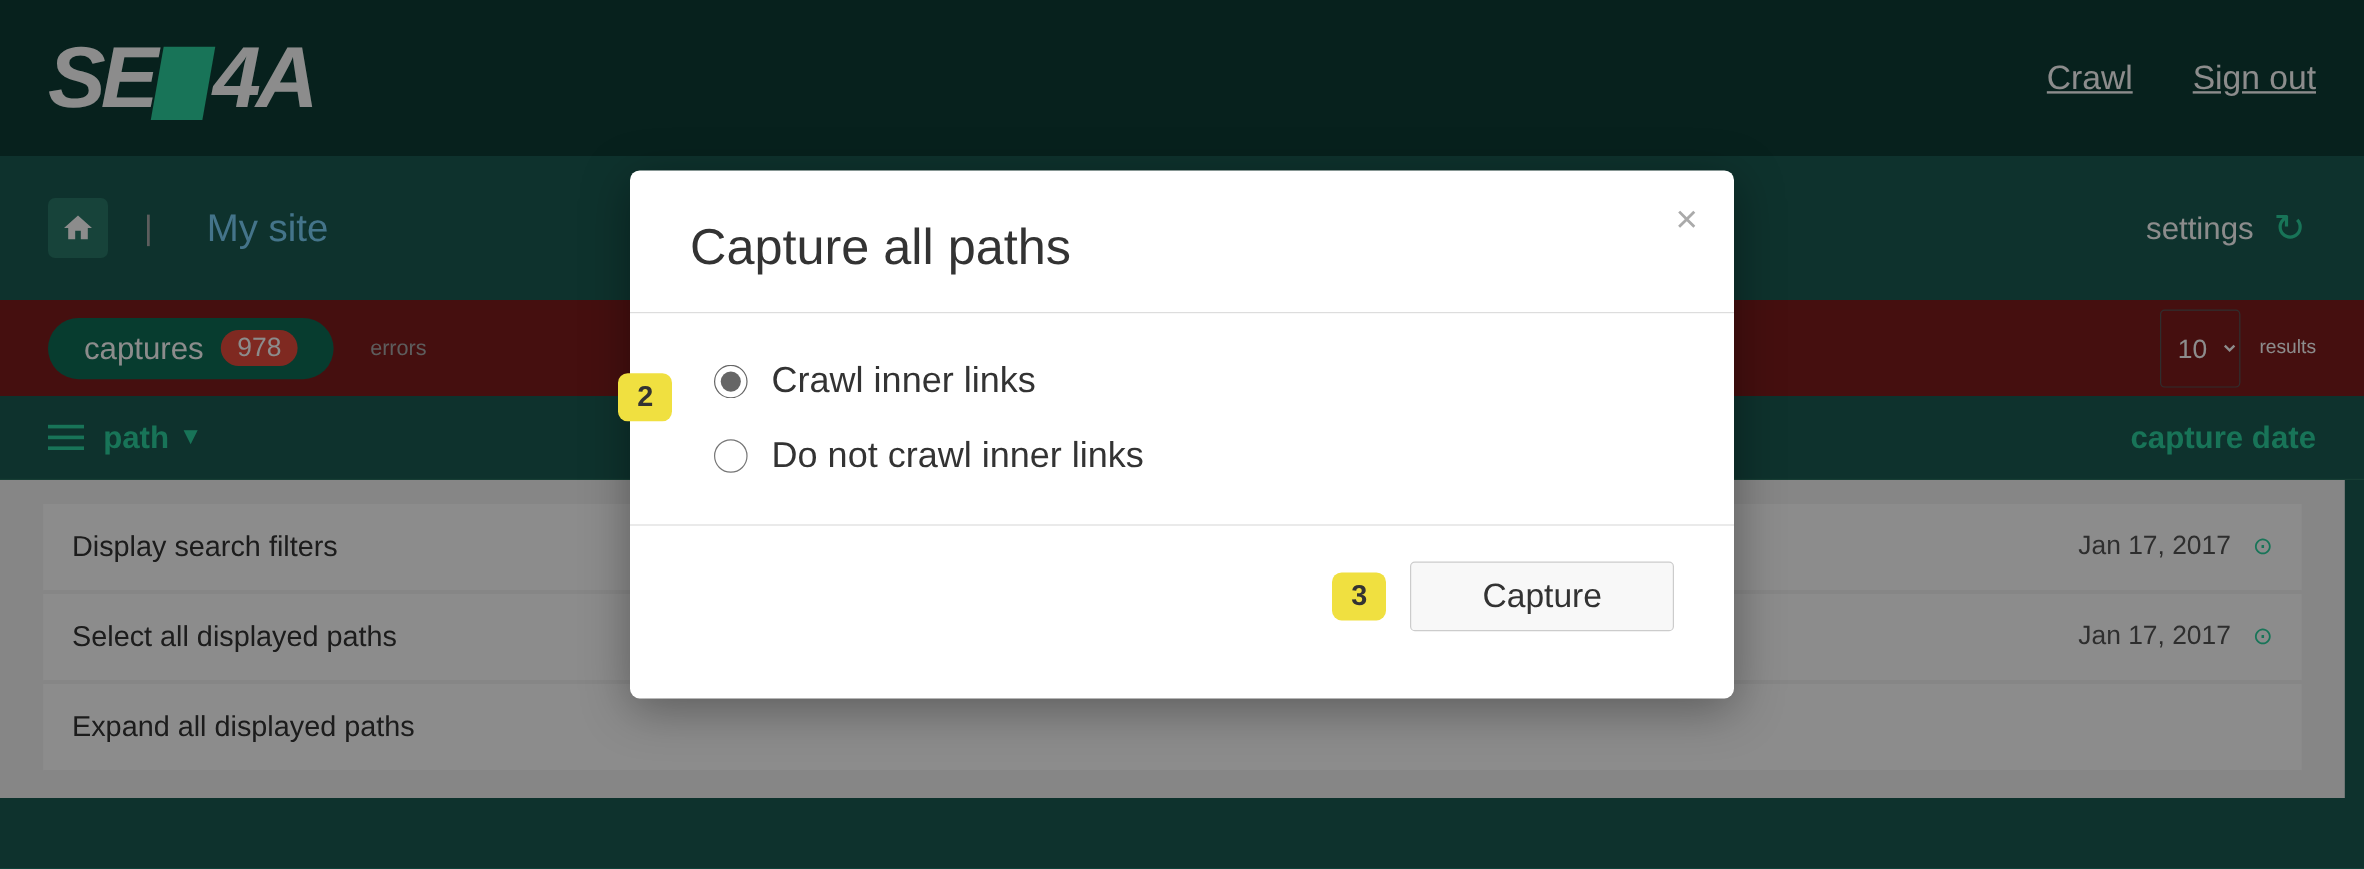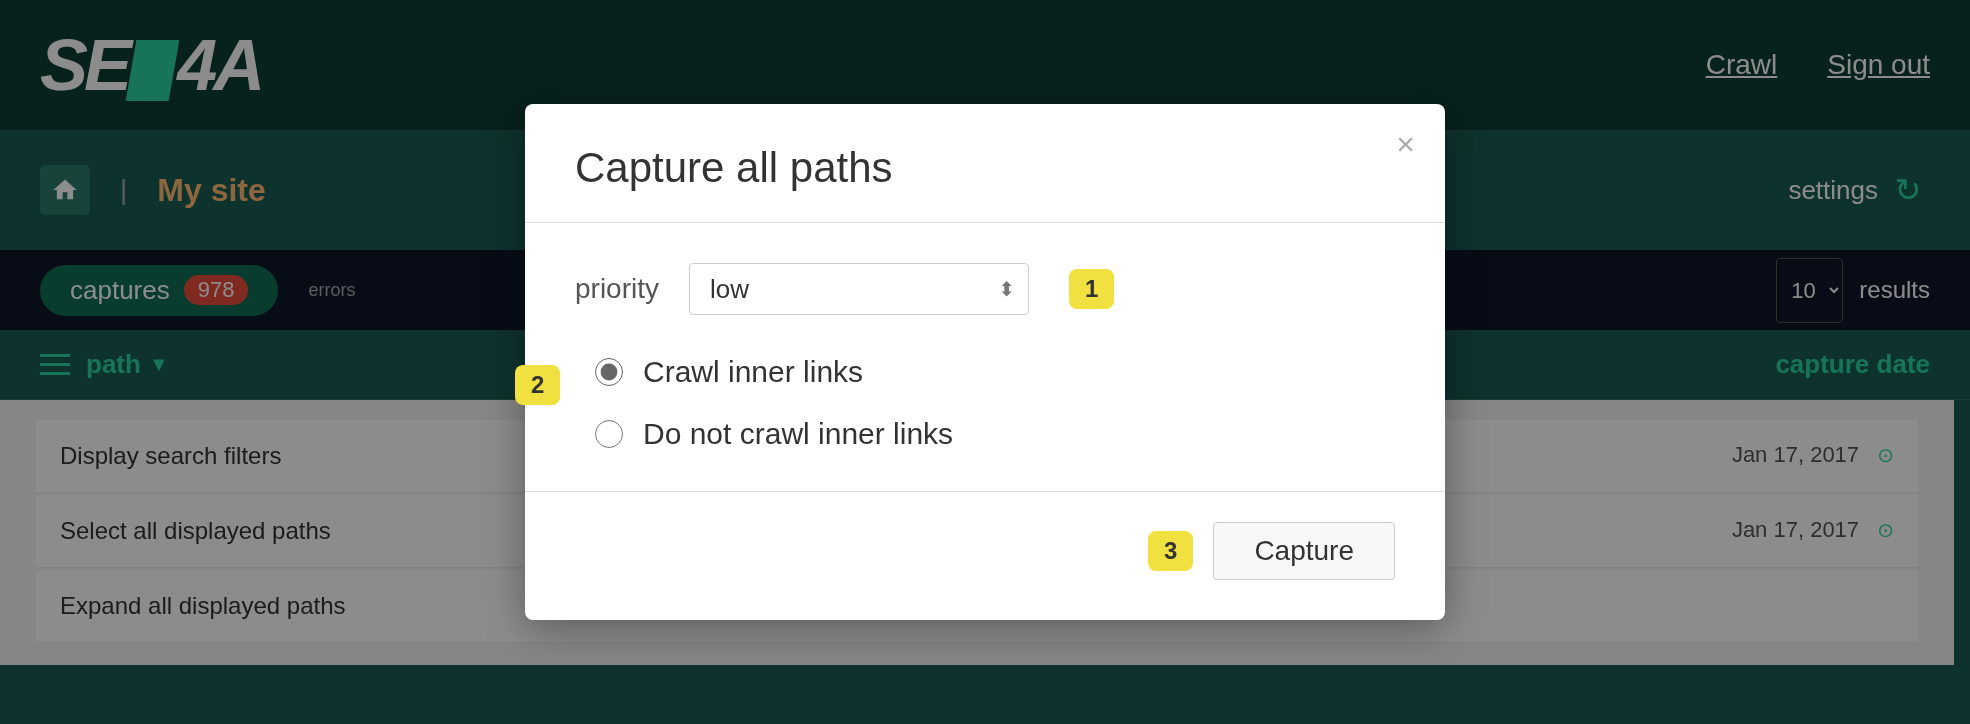--- a/index.html
+++ b/index.html
@@ -77,23 +77,24 @@
       display: flex; align-items: center; justify-content: center;
       cursor: pointer;
     }
     .home-icon svg { fill: white; }
 
     .breadcrumb-sep {
       color: #aaa;
       font-size: 28px;
     }
     .site-name {
-      color: #fdba74;
+      color: #7dd3fc;
       font-size: 32px;
-      font-weight: bold;
+      font-weight: normal;
+      margin-left: 15px;
     }
 
     .sub-header-right {
       margin-left: auto;
       display: flex;
       align-items: center;
       gap: 8px;
       color: #fff;
       font-size: 26px;
     }
@@ -105,21 +106,21 @@
       font-size: 32px;
       cursor: pointer;
     }
 
     
     .tabs-area {
       position: absolute;
       top: 250px;
       left: 0; right: 0;
       height: 80px;
-      background: #0f172a;
+      background: #7f1d1d;
       display: flex;
       align-items: center;
       padding: 0 40px;
       gap: 30px;
     }
 
     .tab-captures {
       background: #0d6e56;
       border-radius: 30px;
       display: flex; align-items: center;
@@ -152,21 +153,21 @@
     .results-select {
       border: 1px solid #555;
       background: transparent;
       color: #fff;
       font-size: 22px;
       padding: 18px 10px;
       border-radius: 4px;
     }
     .results-label {
       color: #fff;
-      font-size: 24px;
+      font-size: 16px;
     }
 
     
     .table-header {
       position: absolute;
       top: 330px;
       left: 0; right: 0;
       height: 70px;
       background: #1a5c52;
       display: flex;
@@ -359,21 +360,21 @@
       justify-content: flex-end;
       align-items: center;
       gap: 20px;
     }
 
     .capture-btn {
       background: #f8f8f8;
       border: 1px solid #ccc;
       border-radius: 4px;
       font-size: 28px;
-      padding: 12px 40px;
+      padding: 12px 59px;
       color: #333;
       cursor: pointer;
     }
 
     .badge-3 {
       background: #f0e040;
       color: #333;
       font-size: 24px;
       font-weight: bold;
       border-radius: 8px;
@@ -460,32 +461,20 @@
 
 <div class="modal-overlay">
   <div class="modal">
 
     <button class="modal-close">×</button>
 
     <h2 class="modal-title">Capture all paths</h2>
 
     <hr class="modal-divider">
 
-    <div class="priority-row">
-      <span class="priority-label">priority</span>
-      <div class="priority-select-wrap">
-        <select class="priority-select">
-          <option value="low">low</option>
-          <option value="normal">normal</option>
-          <option value="high">high</option>
-        </select>
-        <span class="select-arrow">⬍</span>
-      </div>
-      <span class="badge-number">1</span>
-    </div>
 
     <div class="radio-group">
       <span class="badge-2">2</span>
 
       <label class="radio-item">
         <input class="radio-input" type="radio" name="crawl" checked="" style="">
         <span>Crawl inner links</span>
       </label>
 
       <label class="radio-item">

